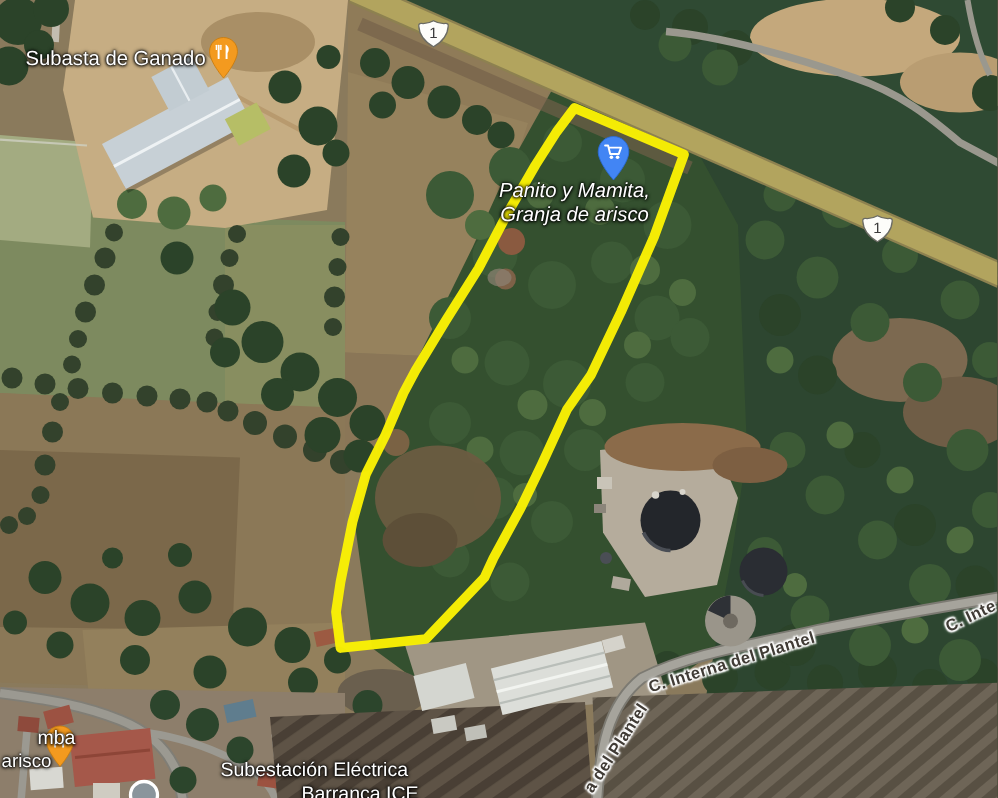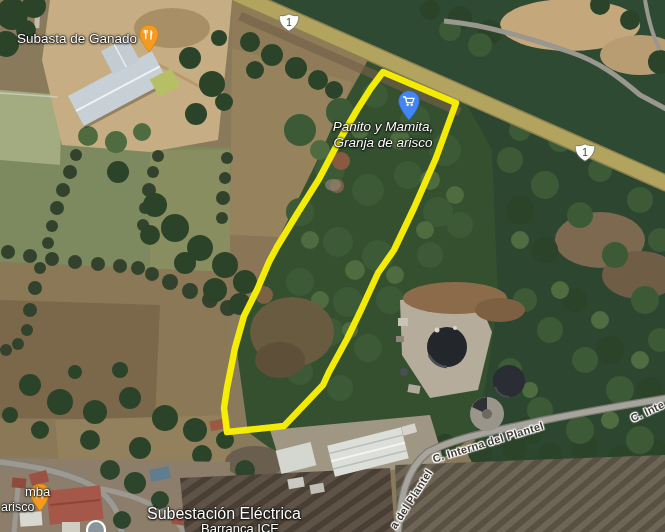--- a/index.html
+++ b/index.html
@@ -20,21 +20,21 @@
   
   #lbl-subasta{left:17px;top:31px;}
   #pin-subasta{left:138px;top:24px;}
   #lbl-panito{left:328px;top:119px;width:110px;line-height:15.5px;}
   #pin-panito{left:397px;top:90px;}
   #shield-1{left:278px;top:13px;}
   #shield-2{left:574px;top:143px;}
   #lbl-interna{left:427px;top:436px;width:122px;text-align:center;transform:rotate(-17deg);}
   #lbl-interna2{left:629px;top:403px;width:46px;transform:rotate(-25deg);}
   #lbl-delplantel{left:368px;top:493px;width:86px;text-align:center;transform:rotate(-57deg);}
-  #lbl-sub1{left:147px;top:505px;font-size:16px;}
+  #lbl-sub1{left:147px;top:505px;font-size:13px;}
   #lbl-sub2{left:201px;top:521px;font-size:13px;}
   #lbl-mba{left:1px;top:484px;font-size:13px;margin-left:24px;}
   #lbl-arisco{left:1px;top:500px;font-size:12.5px;text-align:center;}
   #pin-marisco{left:29px;top:483px;}
   #pin-gray{left:85px;top:519px;}
 </style>
 </head>
 <body>
 
 <div class="stage">

